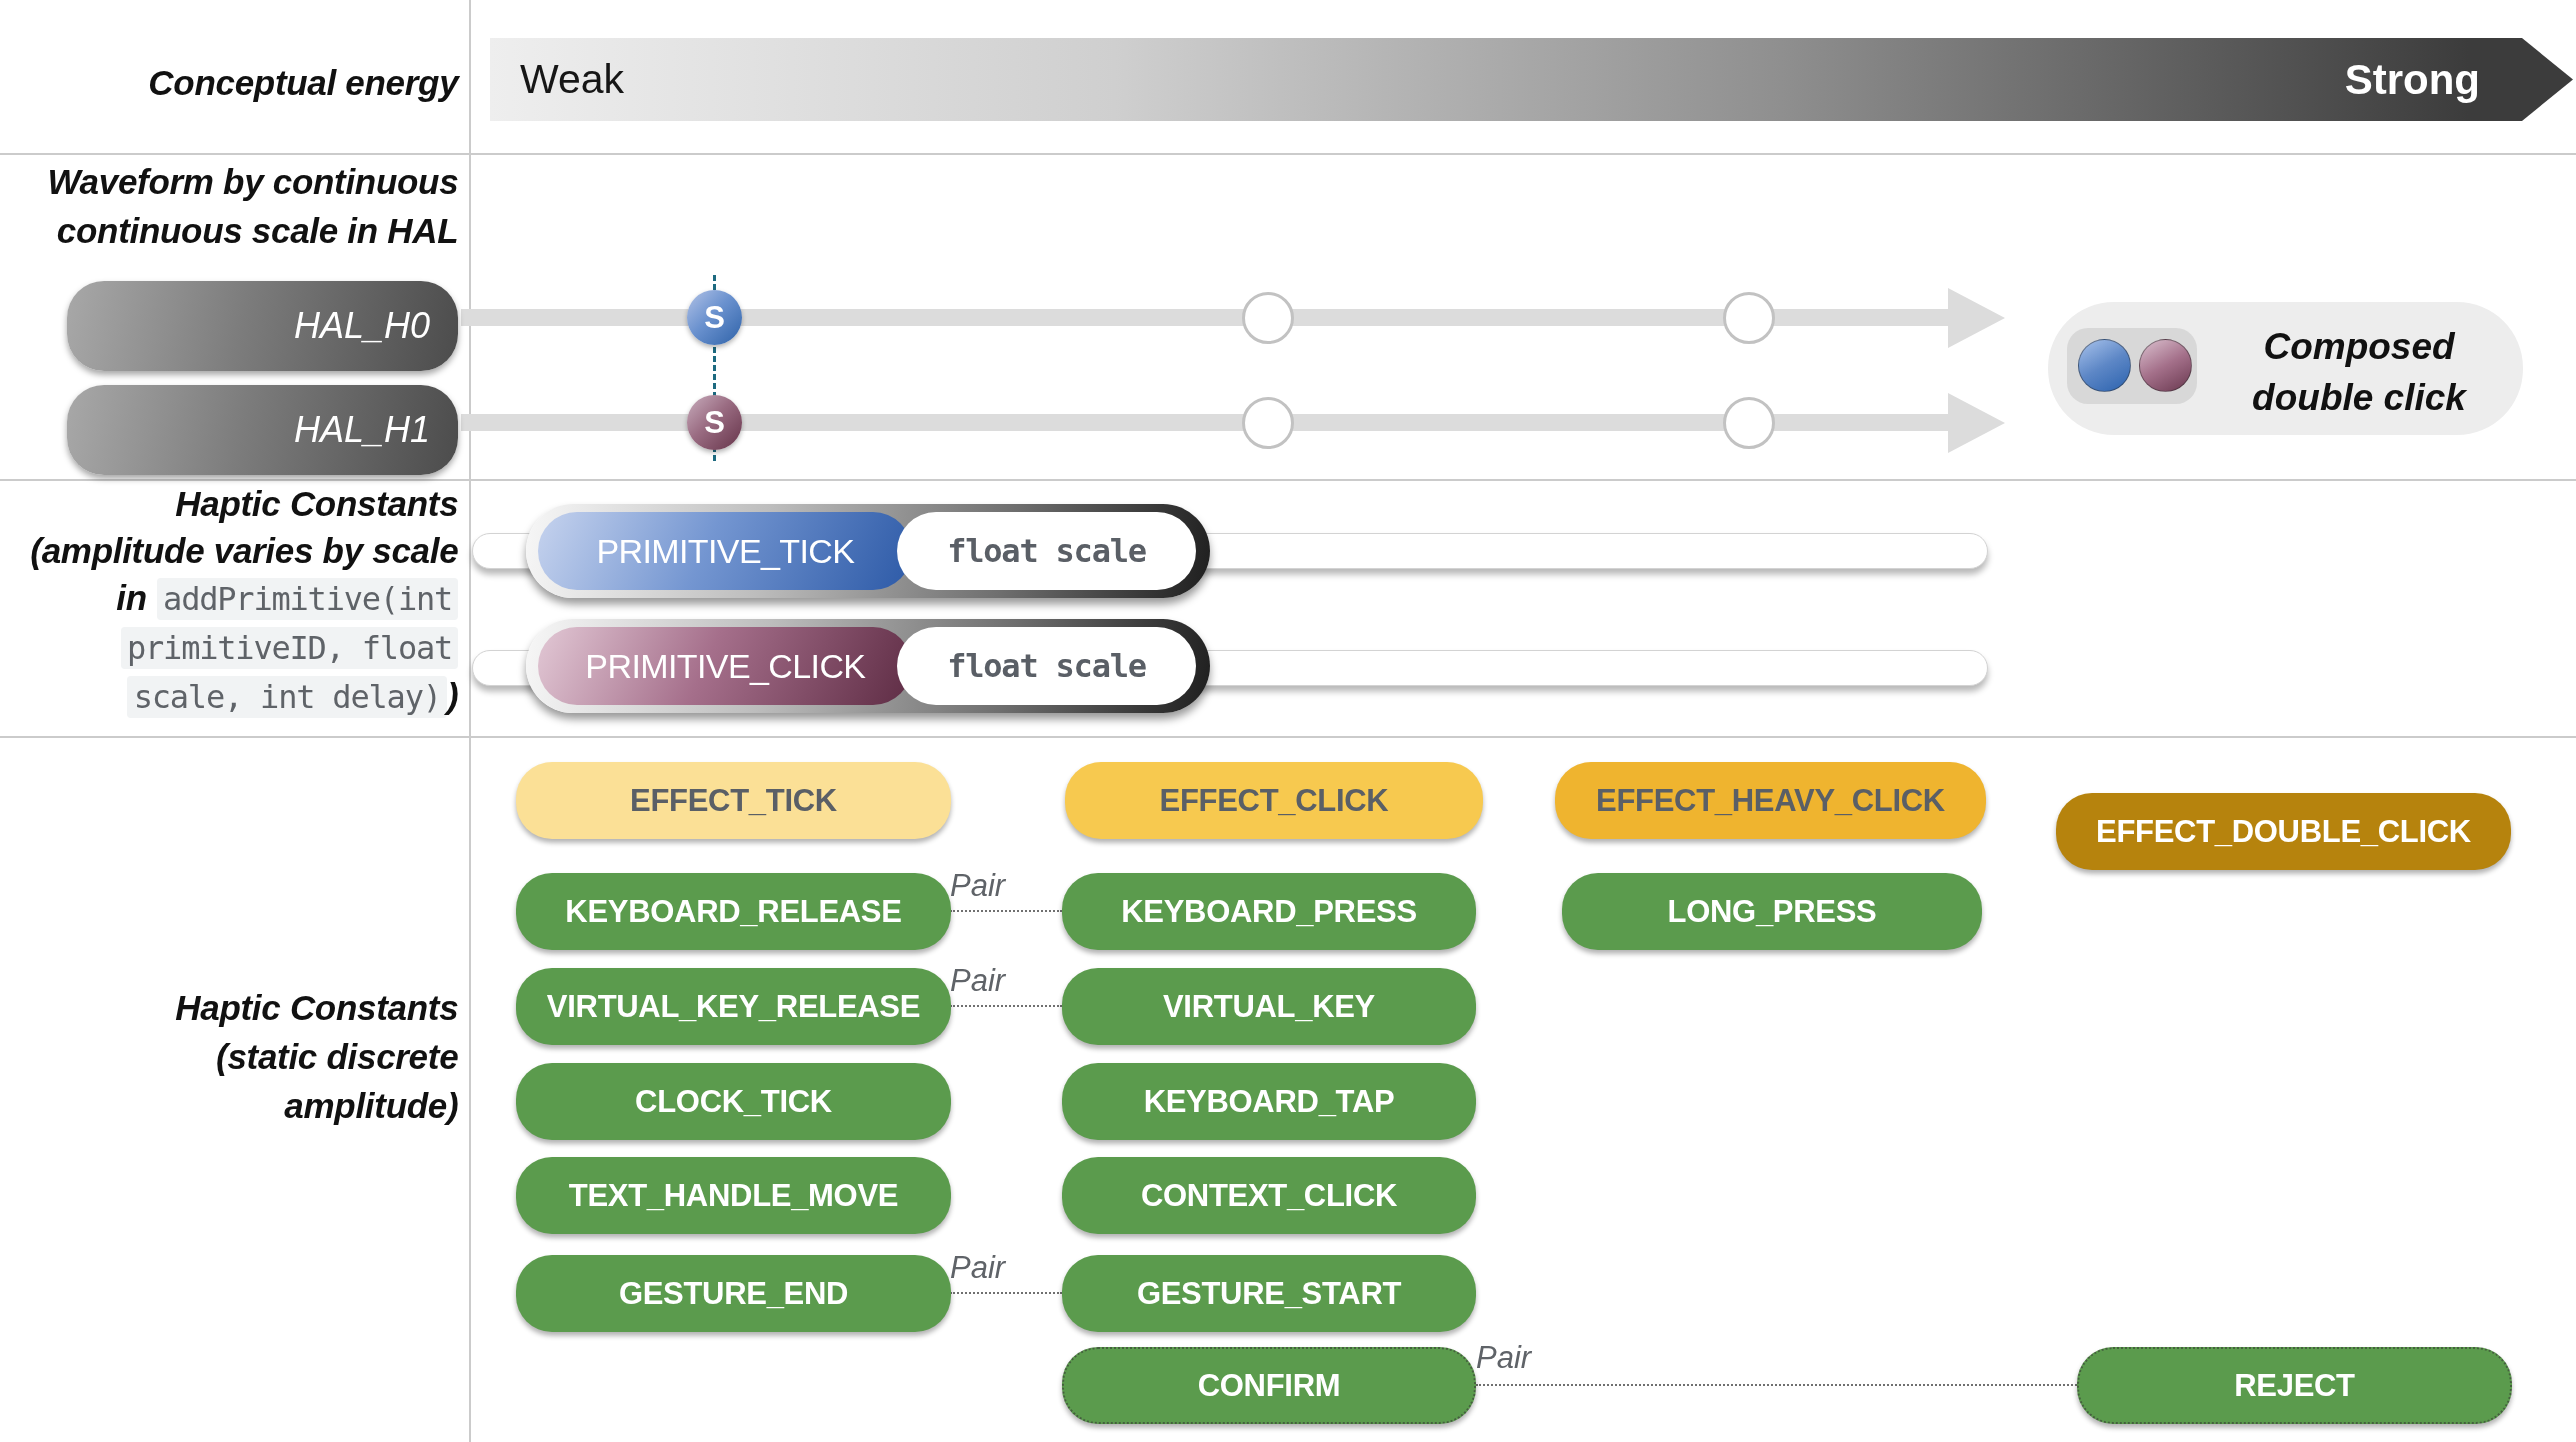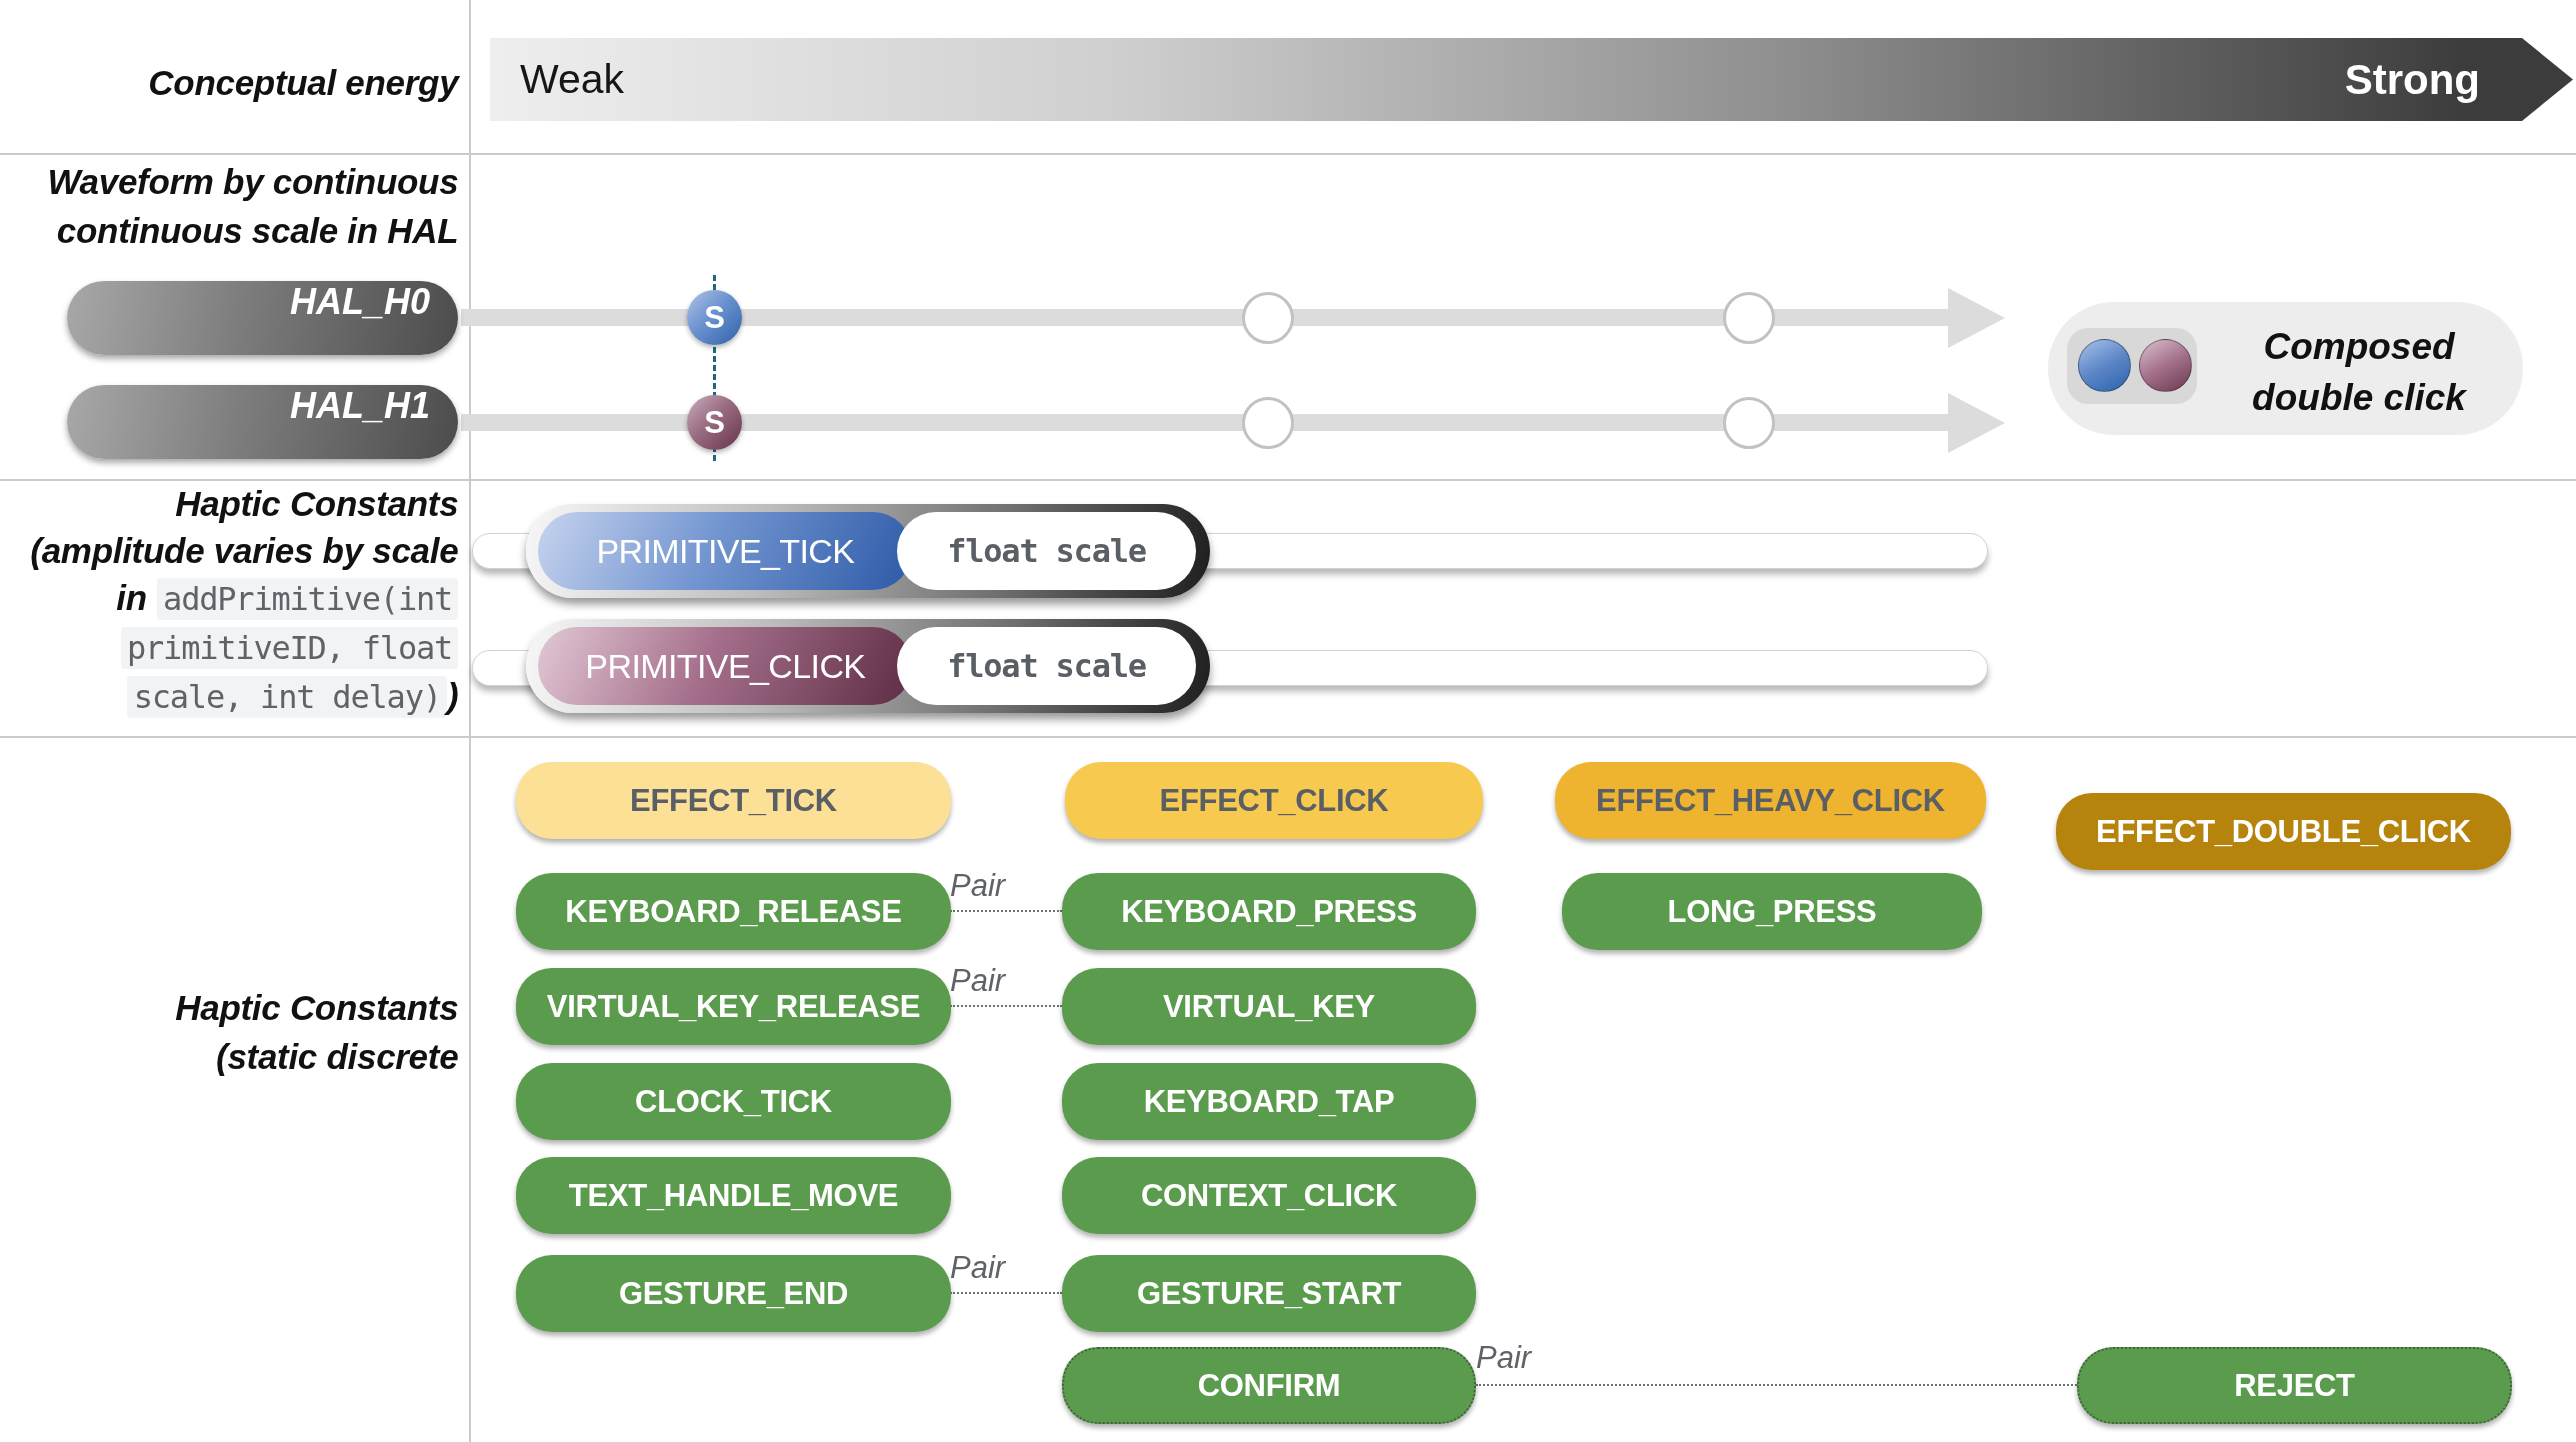--- a/index.html
+++ b/index.html
@@ -24,25 +24,25 @@
     display: flex; align-items: center; justify-content: space-between;
     padding: 0 93px 0 30px; z-index: 1; }
   .energy-weak { font-size: 41px; color: #161616; font-weight: 400; }
   .energy-strong { font-size: 42px; color: #ffffff; font-weight: bold; }
 
   
   .hal-bar { position: absolute; height: 17.4px; background: #dcdcdc; z-index: 1; }
   .hal-arrowhead { position: absolute; width: 0; height: 0;
     border-top: 30px solid transparent; border-bottom: 30px solid transparent;
     border-left: 57px solid #dcdcdc; z-index: 1; }
-  .hal-pill { position: absolute; left: 67px; width: 391px; height: 74px; border-radius: 37px;
+  .hal-pill { position: absolute; left: 67px; width: 391px; height: 90px; border-radius: 37px;
     background: linear-gradient(100deg, #a8a8a8 0%, #7c7c7c 45%, #4c4c4c 100%);
     box-shadow: 0 3.7px 6.2px rgba(0,0,0,0.35);
-    display: flex; justify-content: flex-end; padding-right: 28px;
-    color: #fff; font-weight: bold; font-style: italic; font-size: 36px; z-index: 2; }
+    display: flex; align-items: center; justify-content: flex-end; padding-right: 28px;
+    color: #fff; font-weight: normal; font-style: italic; font-size: 36px; z-index: 2; }
   .node-circle { position: absolute; width: 52px; height: 52px; border-radius: 50%;
     background: #fff; border: 3.1px solid #c2c2c2; z-index: 3; }
   .s-marker { position: absolute; width: 55px; height: 55px; border-radius: 50%;
     display: flex; align-items: center; justify-content: center;
     color: #fff; font-weight: bold; font-size: 31px; z-index: 4;
     box-shadow: 0 2.5px 5px rgba(0,0,0,0.3); }
   .s-blue { background: linear-gradient(135deg, #b3c3e6 0%, #6b92cf 45%, #2e62a8 100%); }
   .s-mauve { background: linear-gradient(135deg, #c9aebe 0%, #9a6c82 45%, #653349 100%); }
   .dash-line { position: absolute; width: 0; border-left: 3.1px dashed #1d6a80; z-index: 2; }
 
@@ -179,20 +179,21 @@
       <span>PRIMITIVE_CLICK</span>
     </div>
     <div class="slider-param">
       <span>float scale</span>
     </div>
   </div>
 
   <div class="row-label" style="top:983px;">
     <div>Haptic Constants</div>
     <div>(static discrete</div>
+    <div>amplitude)</div>
   </div>
 
   <div class="cbtn c-yellow-light" style="left:516px; top:762px; width:435px;">
     <span>EFFECT_TICK</span>
   </div>
   <div class="cbtn c-yellow" style="left:1065px; top:762px; width:418px;">
     <span>EFFECT_CLICK</span>
   </div>
   <div class="cbtn c-amber" style="left:1555px; top:762px; width:431px;">
     <span>EFFECT_HEAVY_CLICK</span>

